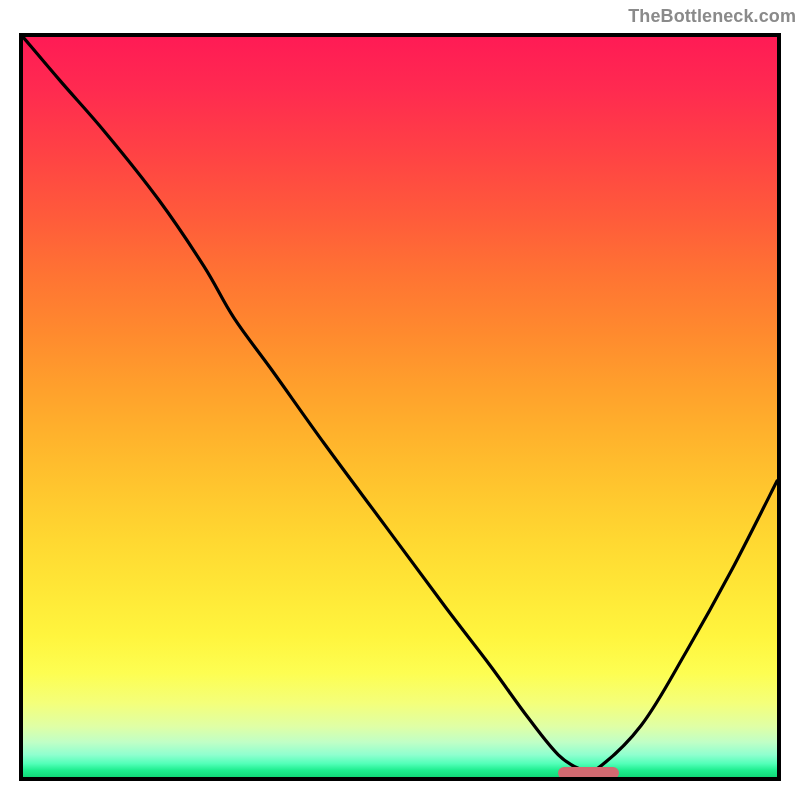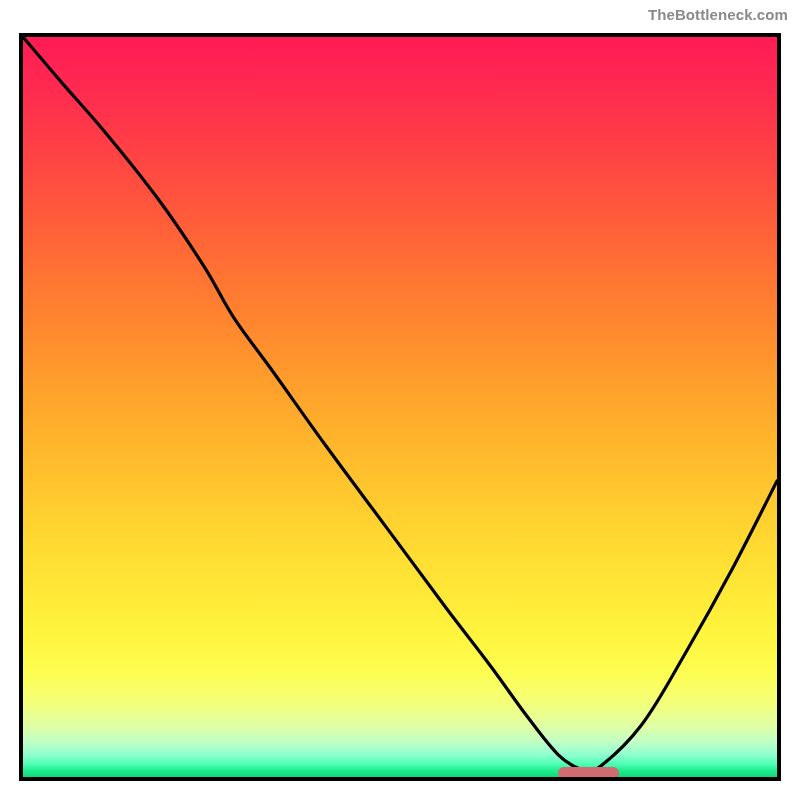--- a/index.html
+++ b/index.html
@@ -12,22 +12,22 @@
     font-family: Arial, Helvetica, sans-serif;
   }
   .container {
     position: relative;
     width: 800px;
     height: 800px;
   }
   .watermark {
     position: absolute;
     top: 6px;
-    right: 12px;
-    font-size: 15px;
+    right: 4px;
+    font-size: 18px;
     font-weight: bold;
     color: #8a8a8a;
     letter-spacing: 0.1px;
     z-index: 30;
   }
   .plot-outer {
     position: absolute;
     left: 19px;
     top: 33px;
     width: 762px;

